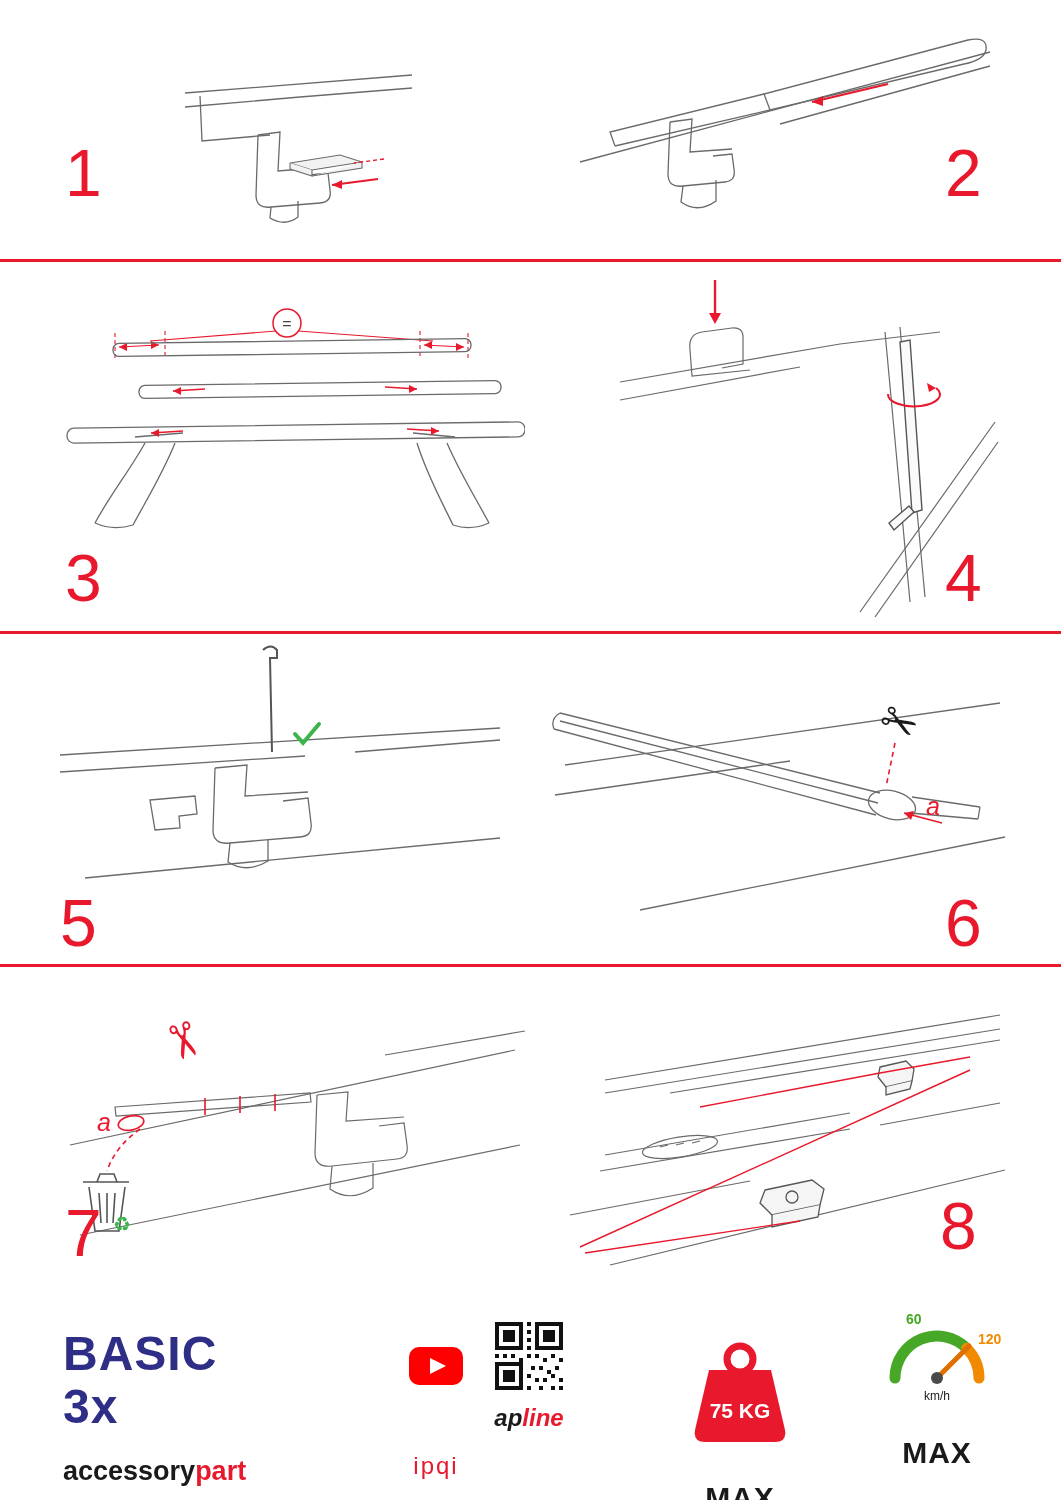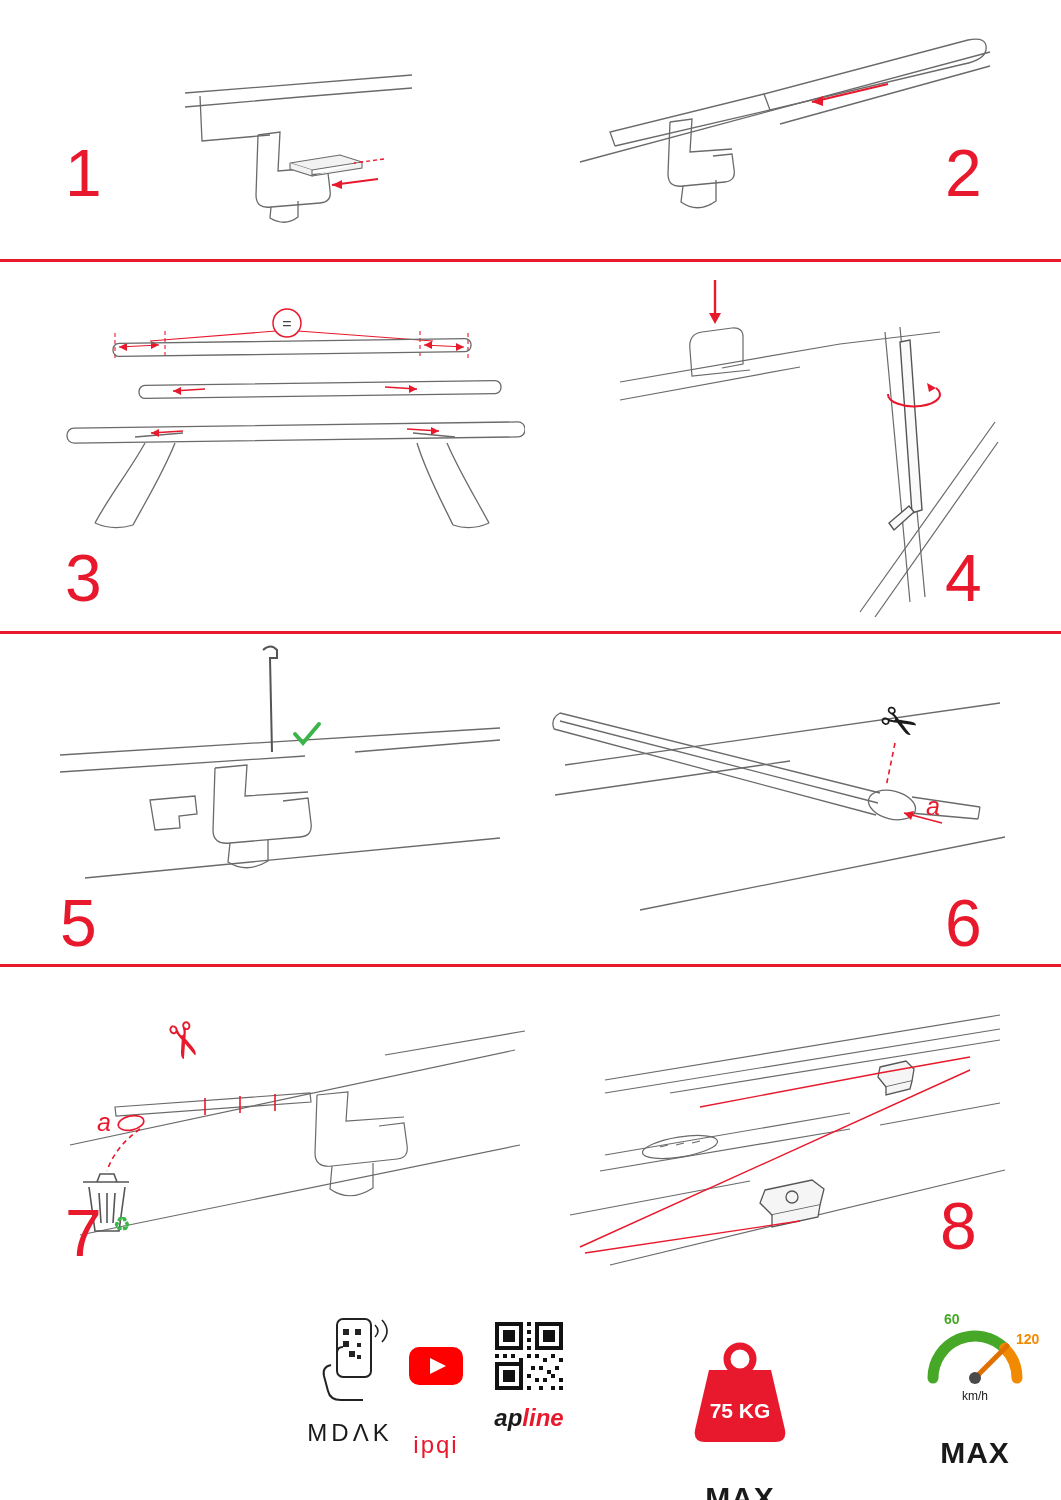--- a/index.html
+++ b/index.html
@@ -246,45 +246,32 @@
       <circle cx="242" cy="212" r="6" fill="none"></circle>
     </g>
     <g stroke="#e8192d" fill="none" stroke-width="1.4">
       <path d="M30 262 L420 85"></path>
       <path d="M35 268 L250 236"></path>
       <path d="M150 122 L330 88 L420 72"></path>
     </g>
   </svg>
   <span class="step-num" style="left:940px;top:1193px">8</span>
 
-
-  <div class="f-item" style="left:300px;top:1315px;width:100px">
-    <svg width="82" height="90" viewBox="0 0 82 90">
-      <rect x="28" y="4" width="34" height="58" rx="6" fill="none" stroke="#222" stroke-width="2"></rect>
-      <g fill="#222">
-        <rect x="34" y="14" width="6" height="6"></rect>
-          <rect x="46" y="14" width="6" height="6"></rect>
-        <rect x="34" y="26" width="6" height="6"></rect>
-          <rect x="48" y="28" width="4" height="4"></rect>
-        <rect x="40" y="36" width="6" height="6"></rect>
-          <rect x="48" y="40" width="4" height="4"></rect>
-      </g>
-      <path d="M66 10 q6 6 0 12 M73 5 q10 11 0 22" stroke="#222" fill="none" stroke-width="1.6"></path>
-      <path d="M22 50 q-9 2 -7 11 l4 15 q2 9 13 9 l22 0" stroke="#222" fill="none" stroke-width="2"></path>
-      <path d="M28 48 l0 -10 q0 -6 6 -6" stroke="#222" fill="none" stroke-width="2"></path>
-    </svg>
-    <div class="logo-label mdak">MDΛK</div>
-  </div>
+  <div class="f-item" style="left:63px;top:1328px;width:220px">
+    <div class="brand-title">BASIC 3x</div>
+    <div class="brand-sub"><span>accessory</span><span class="red-txt">part</span></div>
+  </div>
+
 
   <div class="f-item" style="left:405px;top:1346px;width:62px">
     <svg width="56" height="40" viewBox="0 0 56 40">
       <rect x="1" y="1" width="54" height="38" rx="10" fill="#ff0000"></rect>
       <path d="M22 12 L22 28 L38 20 Z" fill="#ffffff"></path>
     </svg>
-    <div class="logo-label ipqi" style="margin-top:41px">ipqi</div>
+    <div class="logo-label ipqi" style="margin-top:62px">ipqi</div>
   </div>
 
   <div class="f-item" style="left:489px;top:1322px;width:80px">
     <svg width="68" height="68" viewBox="0 0 68 68">
       <g fill="#111">
         <rect x="0" y="0" width="28" height="28"></rect>
           <rect x="40" y="0" width="28" height="28"></rect>
           <rect x="0" y="40" width="28" height="28"></rect>
       </g>
       <g fill="#fff">
@@ -329,21 +316,21 @@
 
   <div class="f-item" style="left:675px;top:1338px;width:130px">
     <svg width="130" height="115" viewBox="0 0 130 115">
       <circle cx="65" cy="21" r="13" fill="none" stroke="#e8192d" stroke-width="7"></circle>
       <path d="M34 32 L96 32 L110 92 Q112 104 100 104 L30 104 Q18 104 20 92 Z" fill="#e8192d"></path>
       <text x="65" y="80" text-anchor="middle" fill="#ffffff" font-size="21" font-weight="bold">75 KG</text>
     </svg>
     <div class="max-label">MAX</div>
   </div>
 
-  <div class="f-item" style="left:910px;top:1300px;width:130px">
+  <div class="f-item" style="left:872px;top:1300px;width:130px">
     <svg width="130" height="108" viewBox="0 0 130 108">
       <path d="M23 78 A42 42 0 0 1 94.7 48.3" stroke="#46a826" stroke-width="11" fill="none" stroke-linecap="round"></path>
       <path d="M94.7 48.3 A42 42 0 0 1 107 78" stroke="#f18a00" stroke-width="11" fill="none" stroke-linecap="round"></path>
       <text x="34" y="24" font-size="14" font-weight="bold" fill="#46a826">60</text>
       <text x="106" y="44" font-size="14" font-weight="bold" fill="#f18a00">120</text>
       <line x1="65" y1="78" x2="97" y2="46" stroke="#e07000" stroke-width="5" stroke-linecap="round"></line>
       <circle cx="65" cy="78" r="6" fill="#4a4a4a"></circle>
       <text x="65" y="100" font-size="12" fill="#1a1a1a" text-anchor="middle">km/h</text>
     </svg>
     <div class="max-label">MAX</div>

